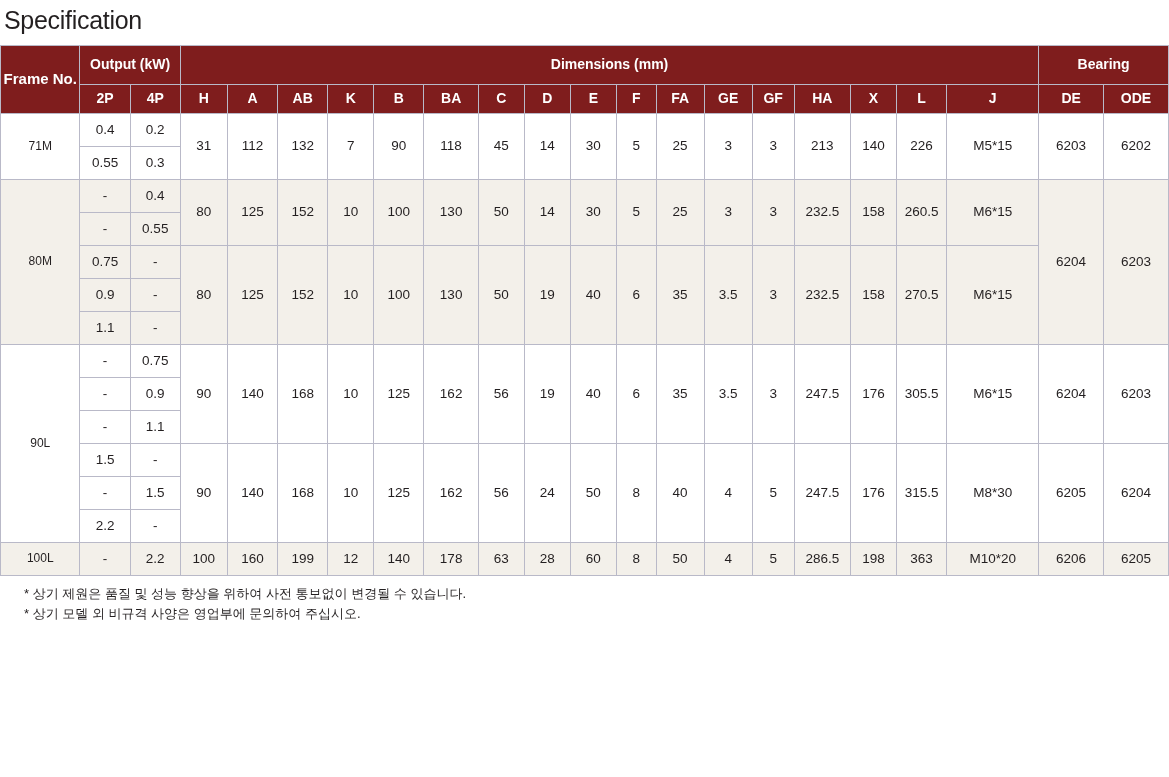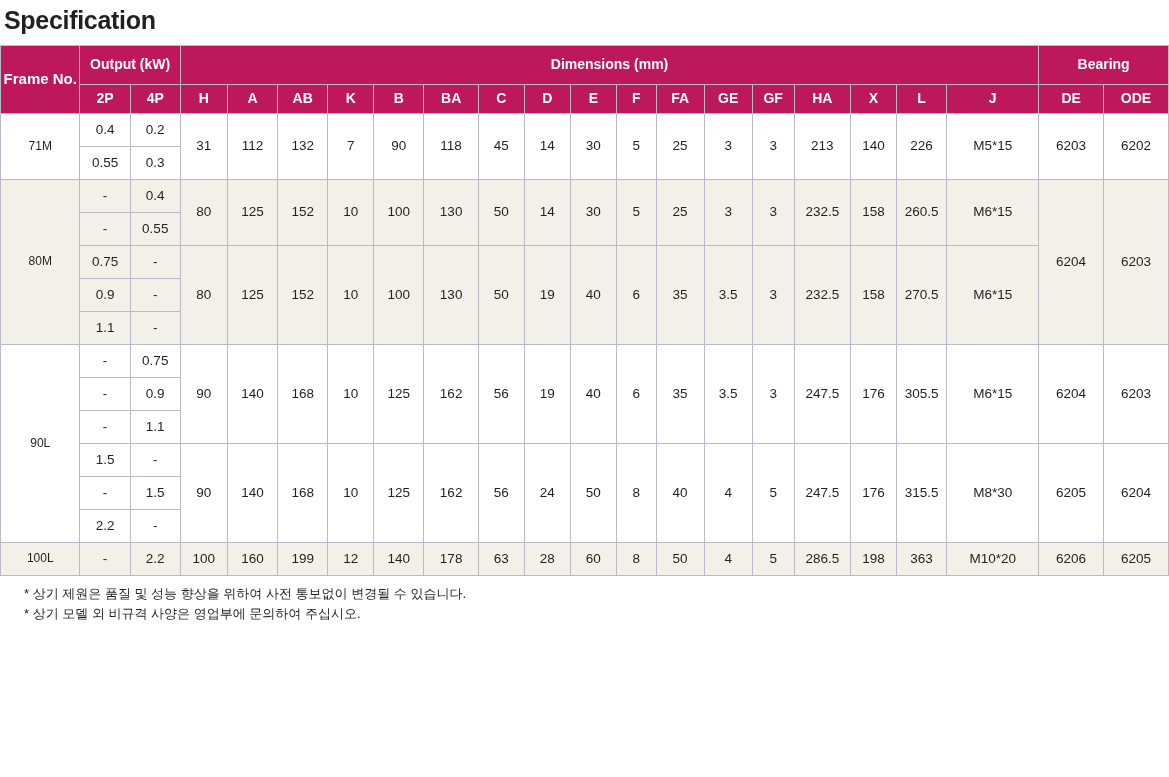--- a/index.html
+++ b/index.html
@@ -17,39 +17,39 @@
   .page {
     position: relative;
     width: 1169px;
     height: 777px;
     box-sizing: border-box;
   }
   h1.title {
     margin: 0;
     padding: 6px 0 10px 4px;
     font-size: 25px;
-    font-weight: bold;
+    font-weight: normal;
     letter-spacing: -0.3px;
     color: #231f20;
   }
   table.spec {
     border-collapse: collapse;
     table-layout: fixed;
     width: 1169px;
     font-size: 13.5px;
   }
   table.spec th, table.spec td {
     border: 1px solid #b9b9c8;
     text-align: center;
     vertical-align: middle;
     padding: 0;
     line-height: 1.1;
   }
   thead th {
-    background: #be185d;
+    background: #7f1d1d;
     color: #ffffff;
     font-weight: bold;
     font-size: 14px;
     border-color: #9a9cc8;
   }
   thead th.frame-no {
     font-size: 15px;
     margin-top: 12px;
   }
   thead tr.row1 th { height: 38px; }

